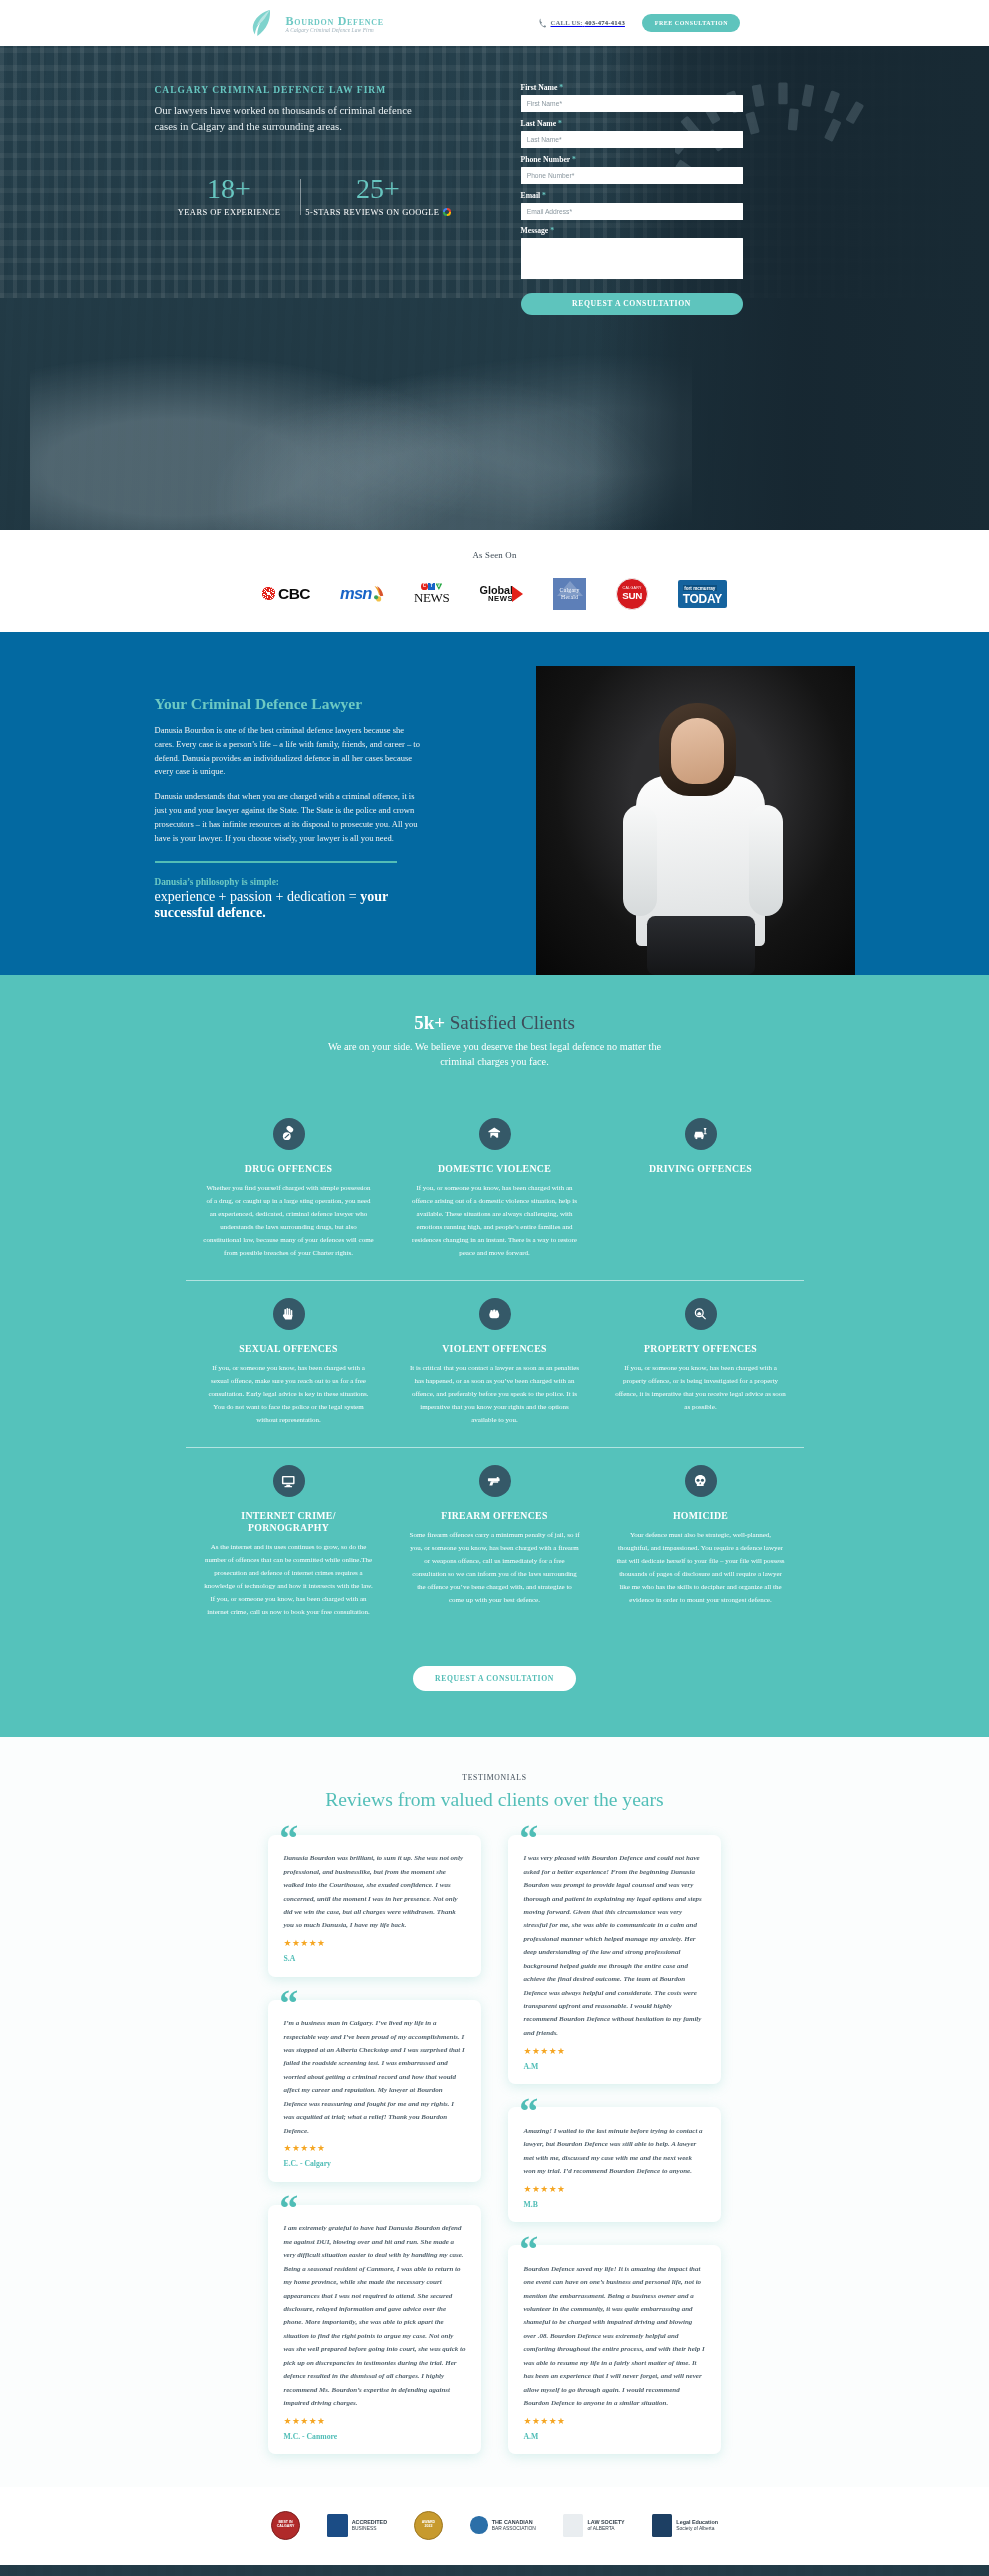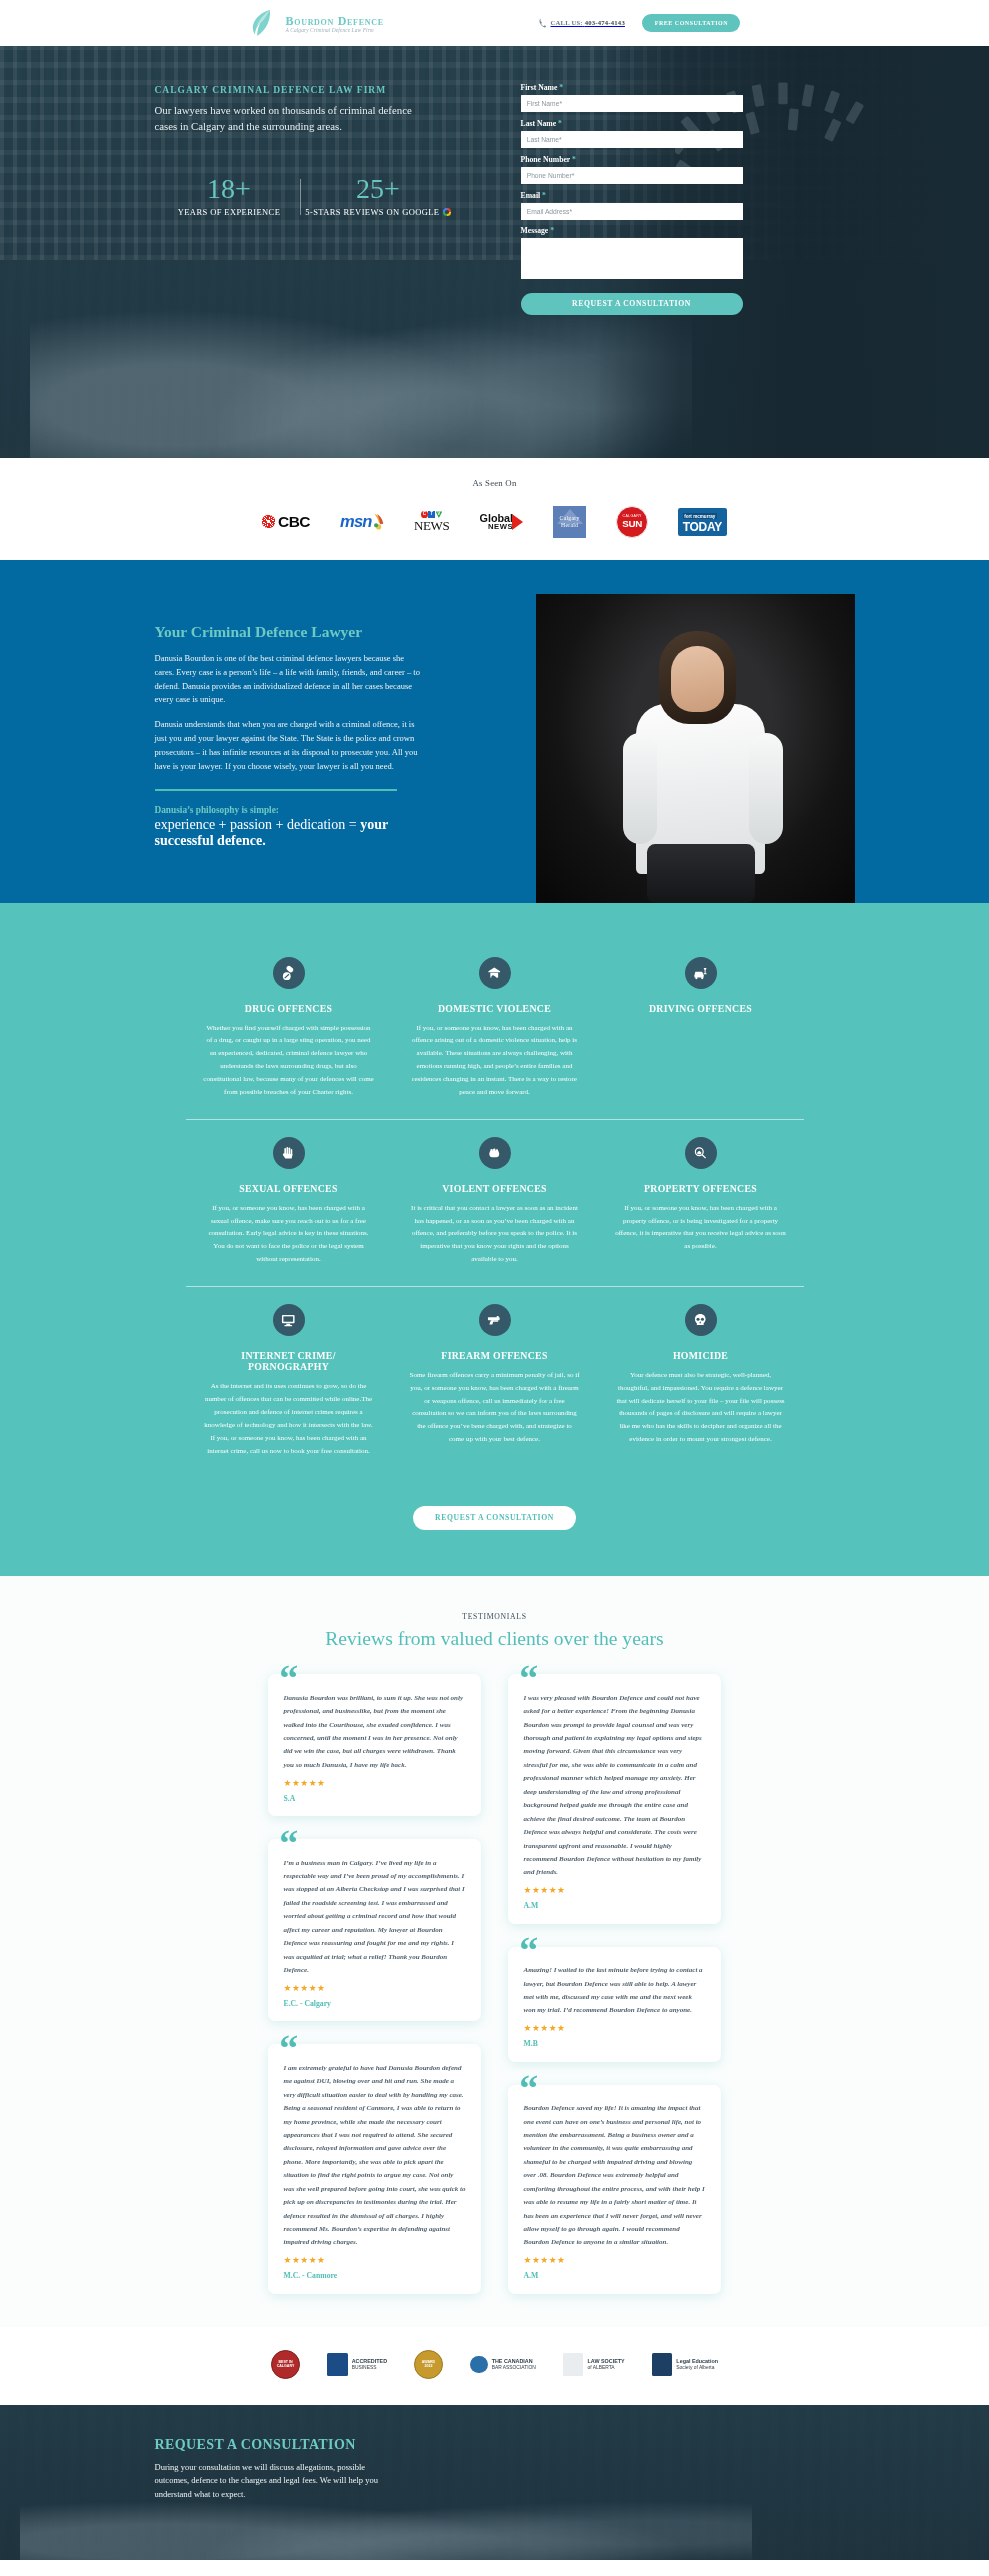--- a/index.html
+++ b/index.html
@@ -37,21 +37,21 @@
   .call-text b { color: #3a4752; }
   .btn-free {
     background: #5ec4bd; color: #fff; border: 0; border-radius: 11.3px;
     font-family: "Liberation Serif", serif;
     font-size: 6px; letter-spacing: 0.5px; font-weight: 700;
     padding: 5.7px 12.4px; cursor: pointer; text-transform: uppercase;
   }
 
   
   .hero {
-    position: relative; height: 412px; overflow: hidden;
+    position: relative; height: 484px; overflow: hidden;
     background: #b91c1c;
   }
   .hero-photo {
     position: absolute; inset: 0;
     background:
       linear-gradient(180deg, rgba(33,58,70,.86), rgba(30,52,63,.92)),
       repeating-linear-gradient(92deg, #3d5f6c 0 7.2px, #36545f 7.2px 15.5px),
       #34525e;
   }
   .hero-photo::before {
@@ -559,20 +559,26 @@
           <div class="lp-arm-r"></div>
           <div class="lp-leg"></div>
           <div class="lp-hair"></div>
           <div class="lp-face"></div>
         </div>
       </div>
     </div>
   </div>
 
   <div class="offences">
+    <div class="off-head">
+      <div class="off-h1">
+        <b>5k+</b><span> Satisfied Clients</span>
+      </div>
+      <div class="off-sub">We are on your side. We believe you deserve the best legal defence no matter the criminal charges you face.</div>
+    </div>
 
     <div class="off-grid">
 
       <div class="off-card rowsep">
         <div class="off-ico">
           <svg viewBox="0 0 34 34" width="16.5" height="16.5">
               <g fill="#fff">
                 <rect x="13" y="3" width="15" height="10" rx="5" transform="rotate(42 20 8)"></rect>
                 <circle cx="14" cy="23" r="8"></circle>
                 <rect x="8" y="22" width="12" height="2.4" transform="rotate(-42 14 23)" fill="#355968"></rect>
@@ -632,21 +638,21 @@
           <svg viewBox="0 0 34 34" width="16.5" height="16.5">
               <g fill="#fff">
                 <rect x="7" y="12" width="20" height="13" rx="5"></rect>
                 <rect x="9" y="8" width="5" height="7" rx="2.5"></rect>
                 <rect x="14.5" y="7" width="5" height="8" rx="2.5"></rect>
                 <rect x="20" y="9" width="5" height="6" rx="2.5"></rect>
               </g>
             </svg>
         </div>
         <div class="off-t">Violent Offences</div>
-        <div class="off-d">It is critical that you contact a lawyer as soon as an incident has happened, or as soon as you’ve been charged with an offence, and preferably before you speak to the police. It is imperative that you know your rights and the options available to you.</div>
+        <div class="off-d">It is critical that you contact a lawyer as soon as an penalties has happened, or as soon as you’ve been charged with an offence, and preferably before you speak to the police. It is imperative that you know your rights and the options available to you.</div>
       </div>
 
       <div class="off-card rowsep">
         <div class="off-ico">
           <svg viewBox="0 0 34 34" width="16.5" height="16.5">
               <g fill="none" stroke="#fff" stroke-width="2.6">
                 <circle cx="15" cy="14" r="8"></circle>
                 <path d="M21 20l7 7"></path>
               </g>
               <path d="M11 15l4-3 4 3v4h-8z" fill="#fff"></path>

